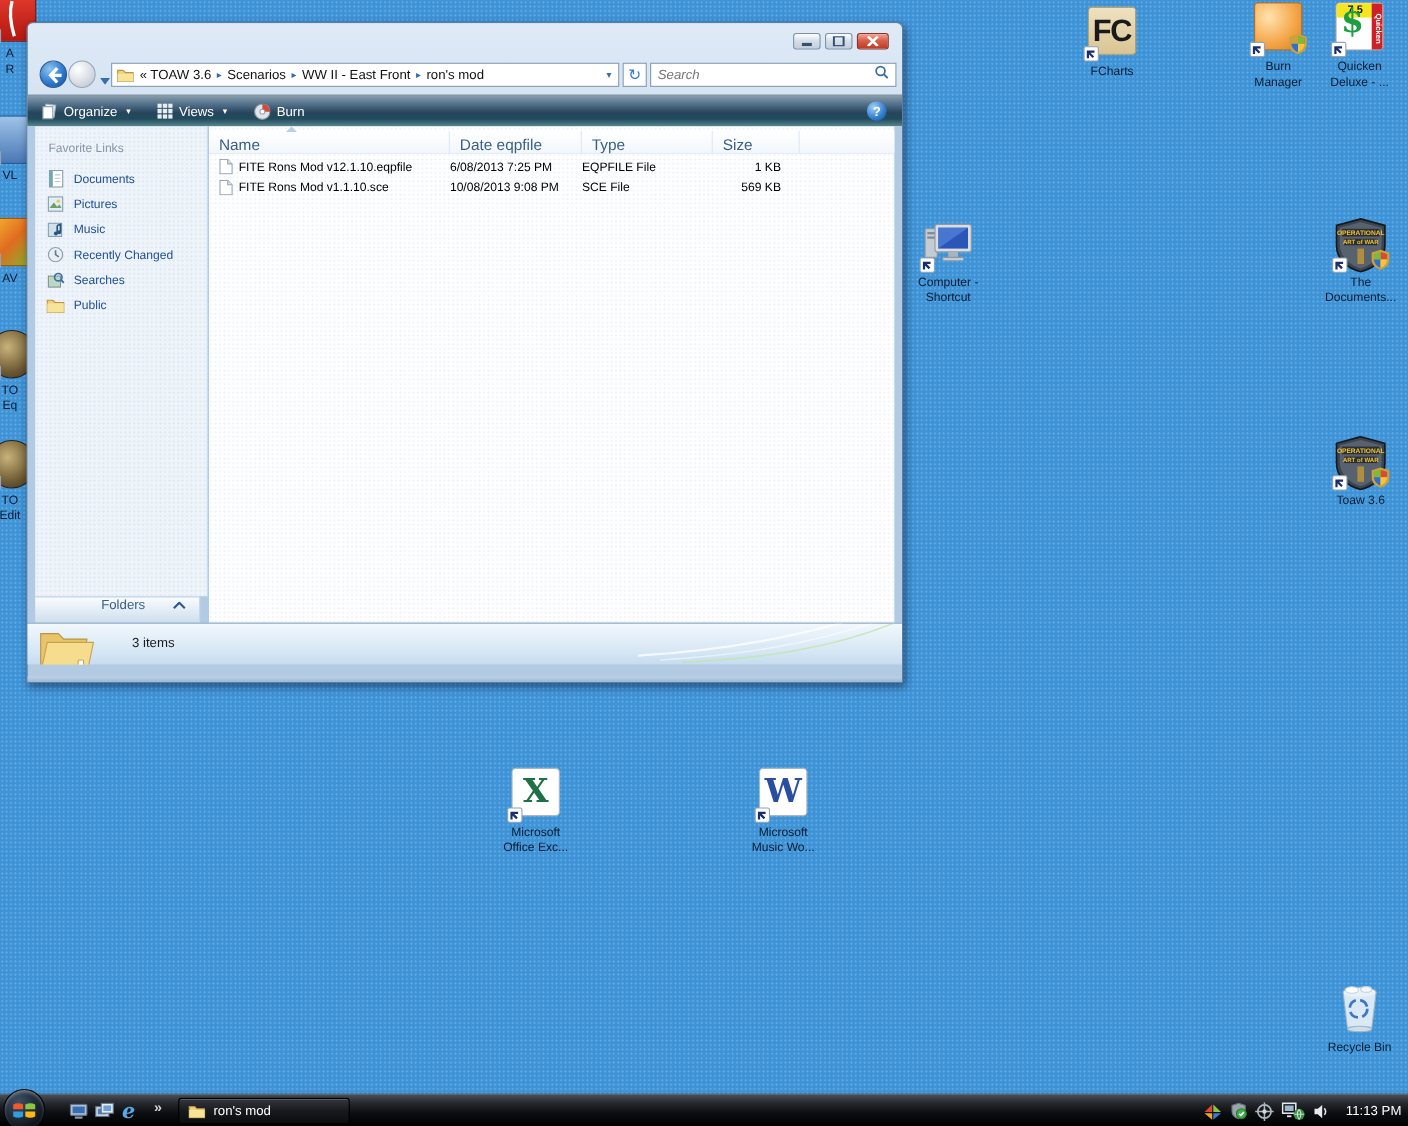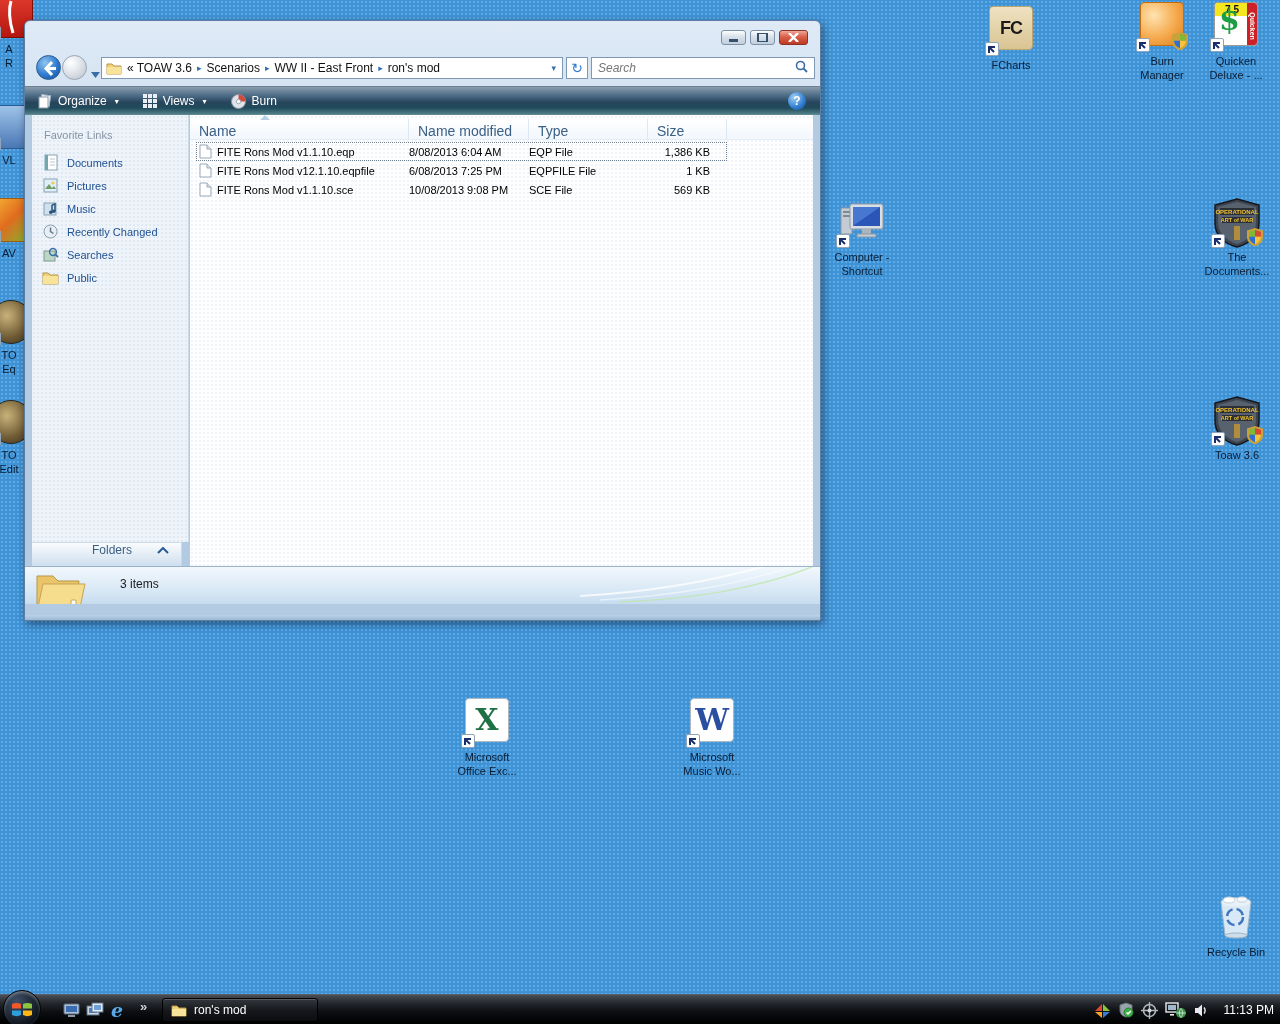--- a/index.html
+++ b/index.html
@@ -13,21 +13,21 @@
   
   .dicon { position:absolute; width:78px; text-align:center; color:#081c33; font-size:11px; line-height:14px; cursor:default; }
   .dicon .art { position:relative; width:48px; height:48px; margin:0 auto 4px auto; }
   .dicon .lbl { white-space:nowrap; }
   .sc-arrow { position:absolute; left:-2px; bottom:-2px; width:14px; height:14px; background:#fff; border:1px solid #8fa4b8; border-radius:2px; }
   .sc-arrow svg { position:absolute; left:1px; top:1px; }
   .uac-shield { position:absolute; right:-4px; bottom:-4px; }
   .tile { width:44px; height:44px; margin:0 auto; border-radius:4px; position:relative; }
 
   .fc-tile { background:linear-gradient(#efe2c2,#d9c492); border:1px solid #b7a470;
-    color:#1a1a1a; font-weight:bold; font-size:18px; line-height:42px; letter-spacing:-1px; }
+    color:#1a1a1a; font-weight:bold; font-size:28px; line-height:42px; letter-spacing:-1px; }
   .mysf-tile { background:radial-gradient(circle at 30% 30%, #ffe3b0, #f5a94d 55%, #dd7e1a); border:1px solid #c06c10; }
   .quicken-tile { background:#fff; border:1px solid #999; overflow:hidden; }
   .q-top { position:absolute; left:0; top:0; width:34px; height:13px; background:#f5e622; color:#111; font-size:10px; font-weight:bold; line-height:13px; }
   .q-side { position:absolute; right:0; top:0; width:10px; height:44px; background:#cc2127; }
   .q-side span { position:absolute; left:-11px; top:16px; display:block; width:32px; transform:rotate(90deg); transform-origin:center;
     color:#fff; font-size:7px; font-weight:bold; letter-spacing:0; }
   .q-dollar { position:absolute; left:4px; top:10px; color:#1d9e43; font-size:30px; font-weight:bold; font-family:"DejaVu Serif",serif; }
   .excel-tile,.word-tile { background:#fff; border:1px solid #aab6c2; }
   .excel-tile .big { color:#1e7145; } .word-tile .big { color:#2b4fa0; }
   .tile .big { font-size:30px; font-weight:bold; line-height:42px; font-family:"DejaVu Serif",serif; }
@@ -510,38 +510,26 @@
         <span class="chev"><svg width="12" height="7">
               <path d="M1 6 L6 1 L11 6" stroke="#2a5a94" stroke-width="2" fill="none"></path>
             </svg></span>
       </div>
 
       <div class="filepane">
         <div class="hdr">
           <div class="hcell hc-name">
             <div class="sortmark"></div>
             <span>Name</span></div>
-          <div class="hcell hc-date"><span>Name modified</span></div>
+          <div class="hcell hc-date"><span>Date eqpfile</span></div>
           <div class="hcell hc-type"><span>Type</span></div>
           <div class="hcell hc-size"><span>Size</span></div>
         </div>
 
         <div class="rows">
-          <div class="frow selected">
-            <div class="c-name">
-                <svg width="13" height="15">
-                  <path d="M1 1 H8 L12 5 V14 H1 Z" fill="#fff" stroke="#9aa7b8"></path>
-                  <path d="M8 1 L8 5 H12" fill="#dbe4ec" stroke="#9aa7b8"></path>
-                </svg>
-              <span>FITE Rons Mod v1.1.10.eqp</span>
-              </div>
-            <div class="c-date">8/08/2013 6:04 AM</div>
-            <div class="c-type">EQP File</div>
-            <div class="c-size">1,386 KB</div>
-          </div>
           <div class="frow">
             <div class="c-name">
                 <svg width="13" height="15">
                   <path d="M1 1 H8 L12 5 V14 H1 Z" fill="#fff" stroke="#9aa7b8"></path>
                   <path d="M8 1 L8 5 H12" fill="#dbe4ec" stroke="#9aa7b8"></path>
                 </svg>
               <span>FITE Rons Mod v12.1.10.eqpfile</span>
               </div>
             <div class="c-date">6/08/2013 7:25 PM</div>
             <div class="c-type">EQPFILE File</div>

